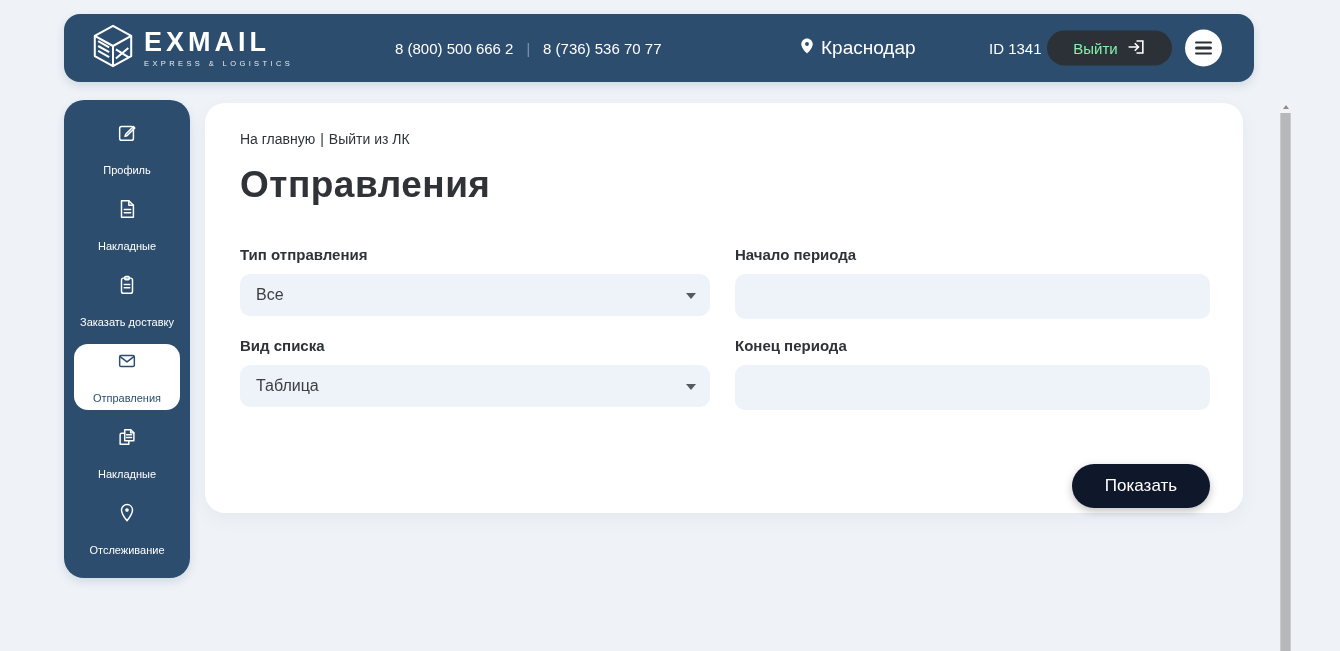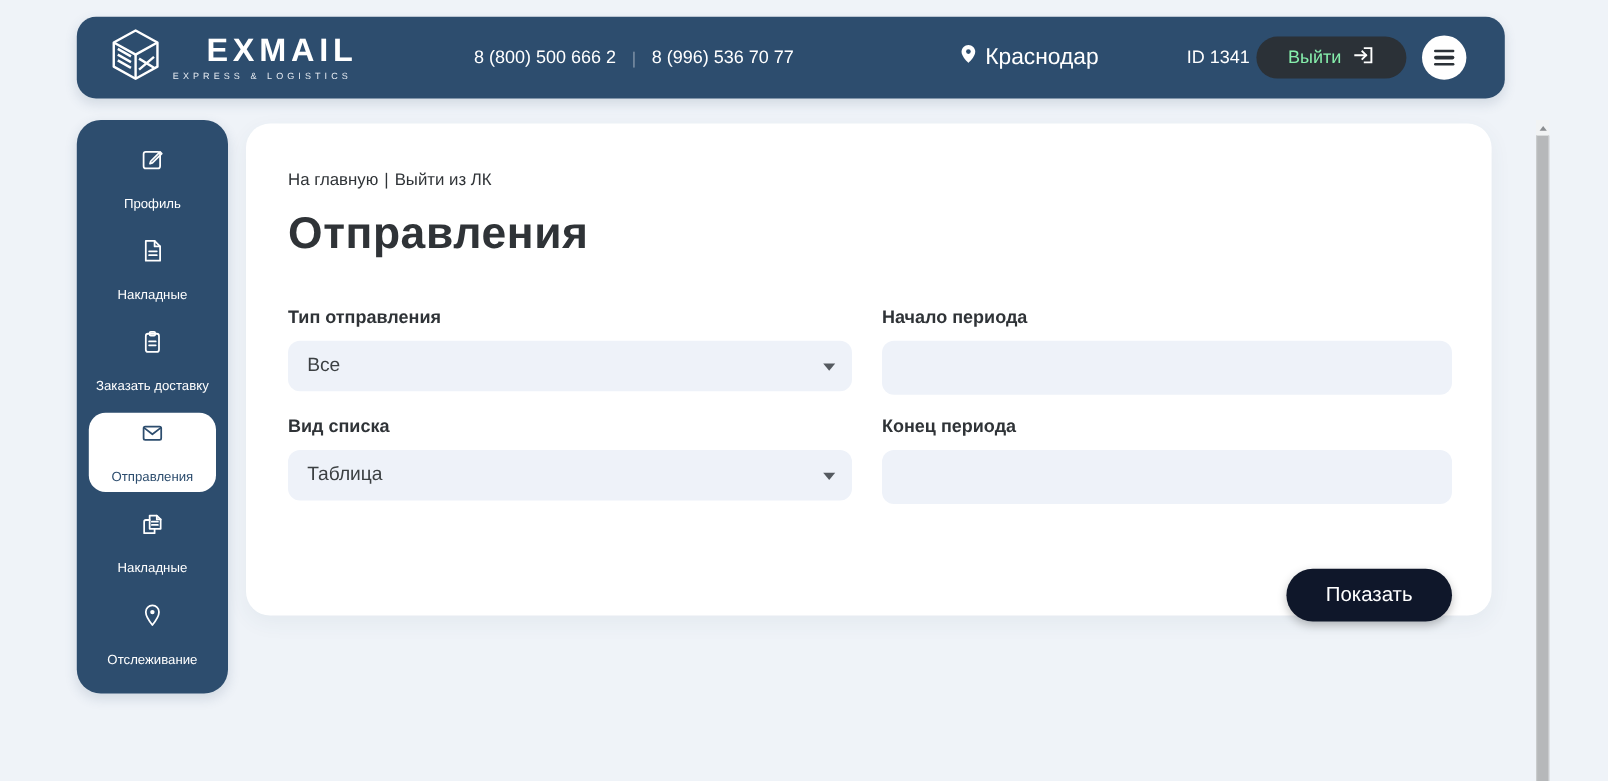--- a/index.html
+++ b/index.html
@@ -18,21 +18,21 @@
     background: #2d4d6e;
     border-radius: 16px;
     box-shadow: 0 4px 10px rgba(45,77,110,0.15);
     color: #fff;
   }
   .logo-group {
     position: absolute; left: 26px; top: 50%; transform: translateY(-50%);
     display: flex; align-items: center; gap: 8px;
   }
   .logo-text .brand {
-    font-size: 27px; font-weight: bold; letter-spacing: 4px; line-height: 1; margin-left: 28px;
+    font-size: 27px; font-weight: bold; letter-spacing: 4px; line-height: 1;
   }
   .logo-text .tagline {
     font-size: 7.5px; letter-spacing: 3.4px; margin-top: 3px; color: #e8edf3;
   }
   .phones {
     position: absolute; left: 331px; top: 50%; transform: translateY(-50%);
     display: flex; align-items: flex-end; gap: 13px; font-size: 15px;
   }
   .phone-divider { color: rgba(255,255,255,0.4); font-size: 14px; }
   .location {
@@ -81,21 +81,21 @@
   .sb-icon { width: 22px; height: 22px; display: block; }
   .sb-icon svg { display: block; width: 22px; height: 22px; }
   .sb-label { font-size: 11px; white-space: nowrap; }
 
   
   .card {
     position: absolute; left: 205px; top: 103px;
     width: 1038px; height: 410px;
     background: #fff; border-radius: 20px;
     box-shadow: 0 6px 18px rgba(45,77,110,0.06);
-    padding: 38px 33px 0 35px;
+    padding: 28px 33px 0 35px;
     color: #33373b;
   }
   .breadcrumb { font-size: 14px; color: #2f3337; }
   .breadcrumb a { color: #2f3337; text-decoration: none; cursor: pointer; }
   .crumb-sep { margin: 0 5px; color: #2f3337; }
   .page-title {
     font-size: 37px; font-weight: bold; letter-spacing: 0.5px;
     margin-top: 17px; margin-bottom: 40px; color: #2f3337;
   }
   .form-grid {
@@ -166,21 +166,21 @@
     </span>
     <span class="logo-text">
       <div class="brand">EXMAIL</div>
       <div class="tagline">EXPRESS &amp; LOGISTICS</div>
     </span>
   </div>
 
   <div class="phones">
     <span>8 (800) 500 666 2</span>
     <span class="phone-divider">|</span>
-    <span>8 (996) 536 70 77</span>
+    <span>8 (736) 536 70 77</span>
   </div>
 
   <div class="location">
     <span>
       <svg width="14" height="16" viewBox="0 0 24 28">
         <path fill="#ffffff" d="M12 1c5.5 0 10 4.4 10 9.9 0 7.4-10 16.1-10 16.1S2 18.3 2 10.9C2 5.4 6.5 1 12 1z"></path>
         <circle cx="12" cy="10.5" r="3.4" fill="#2d4d6e"></circle>
       </svg>
     </span>
     <span>Краснодар</span>

